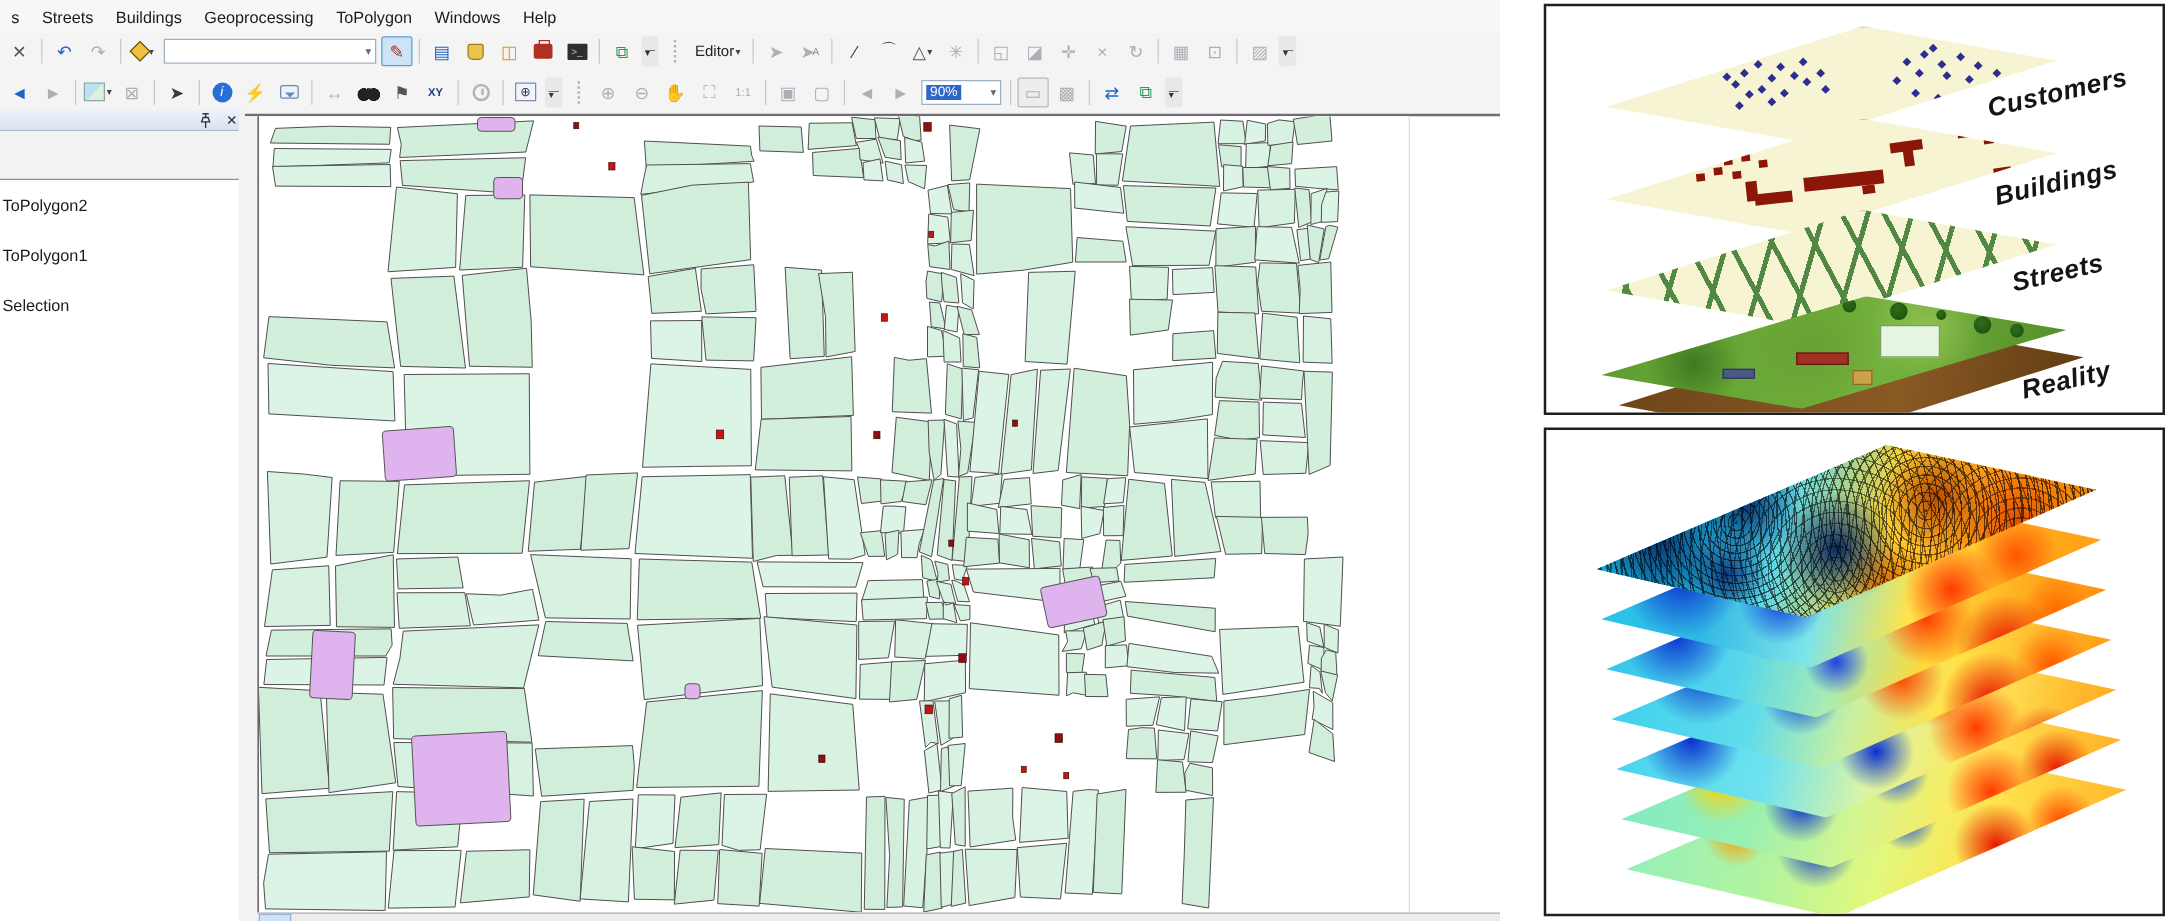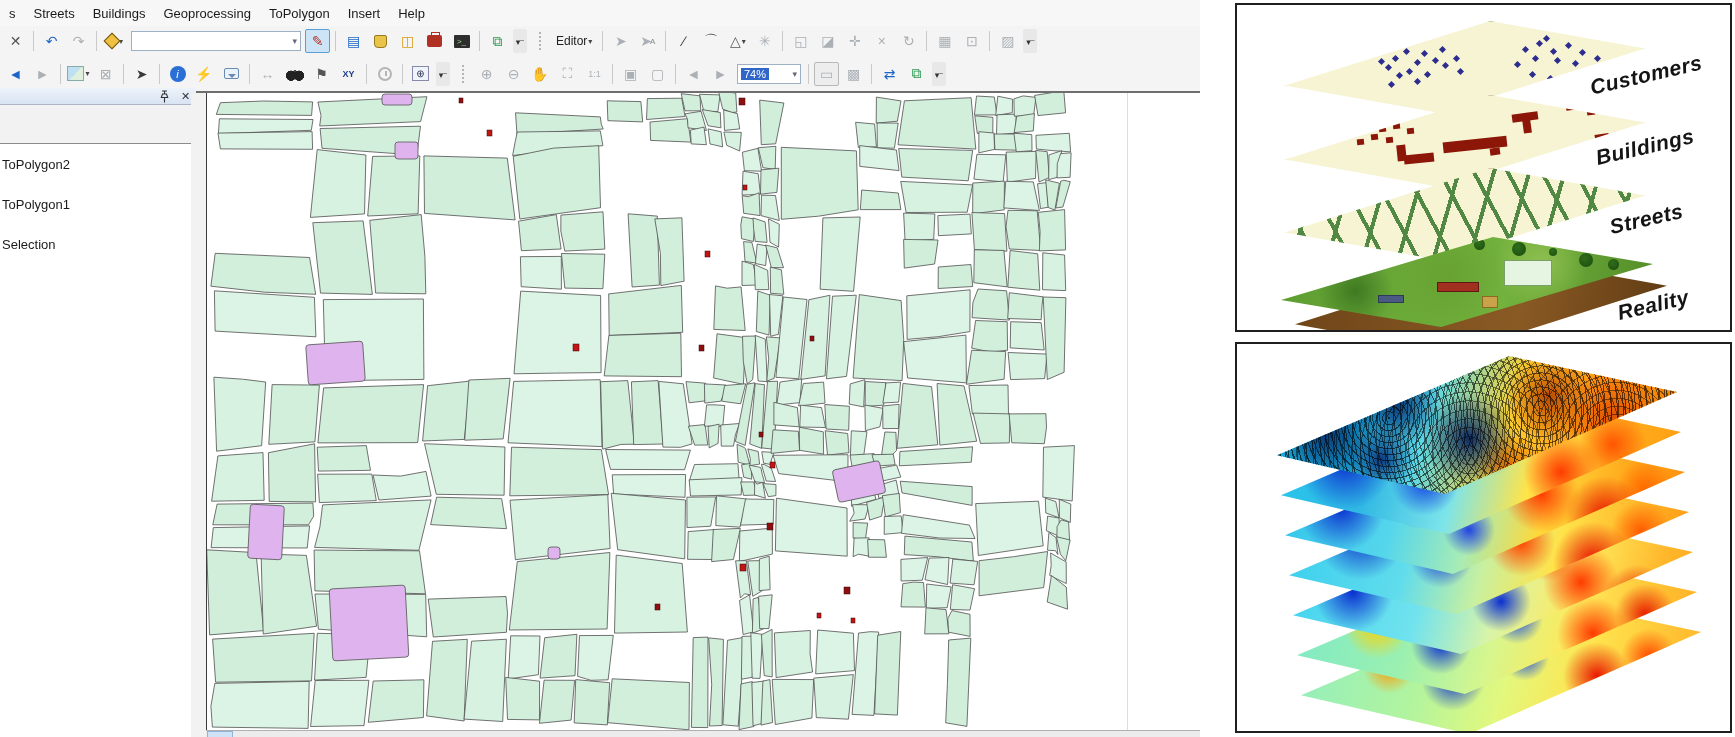--- a/index.html
+++ b/index.html
@@ -114,21 +114,21 @@
 <body>
 
 <div class="stage">
   <div class="arcmap">
     <div class="menubar" id="menubar">
         <div class="menu-item">s</div>
         <div class="menu-item">Streets</div>
         <div class="menu-item">Buildings</div>
         <div class="menu-item">Geoprocessing</div>
         <div class="menu-item">ToPolygon</div>
-        <div class="menu-item">Insert</div>
+        <div class="menu-item">Windows</div>
         <div class="menu-item">Help</div>
       </div>
     <div class="toolbar" id="tb1">
         <div class="tbtn">
           <span class="c-dim">✕</span>
         </div>
         <div class="sep"></div>
         <div class="tbtn">
           <span class="c-blue">↶</span>
         </div>
@@ -296,21 +296,21 @@
           <span class="c-gray">▢</span>
         </div>
         <div class="sep"></div>
         <div class="tbtn">
           <span class="c-gray">◄</span>
         </div>
         <div class="tbtn">
           <span class="c-gray">►</span>
         </div>
         <div class="combo" style="width: 64px;">
-          <span class="val-sel">74%</span>
+          <span class="val-sel">90%</span>
           <span class="chev">▾</span>
         </div>
         <div class="sep"></div>
         <div class="tbtn" style="border: 1px solid rgb(184, 184, 184); background: rgb(237, 237, 237);">
           <span class="c-gray">▭</span>
         </div>
         <div class="tbtn">
           <span class="c-gray">▩</span>
         </div>
         <div class="sep"></div>

